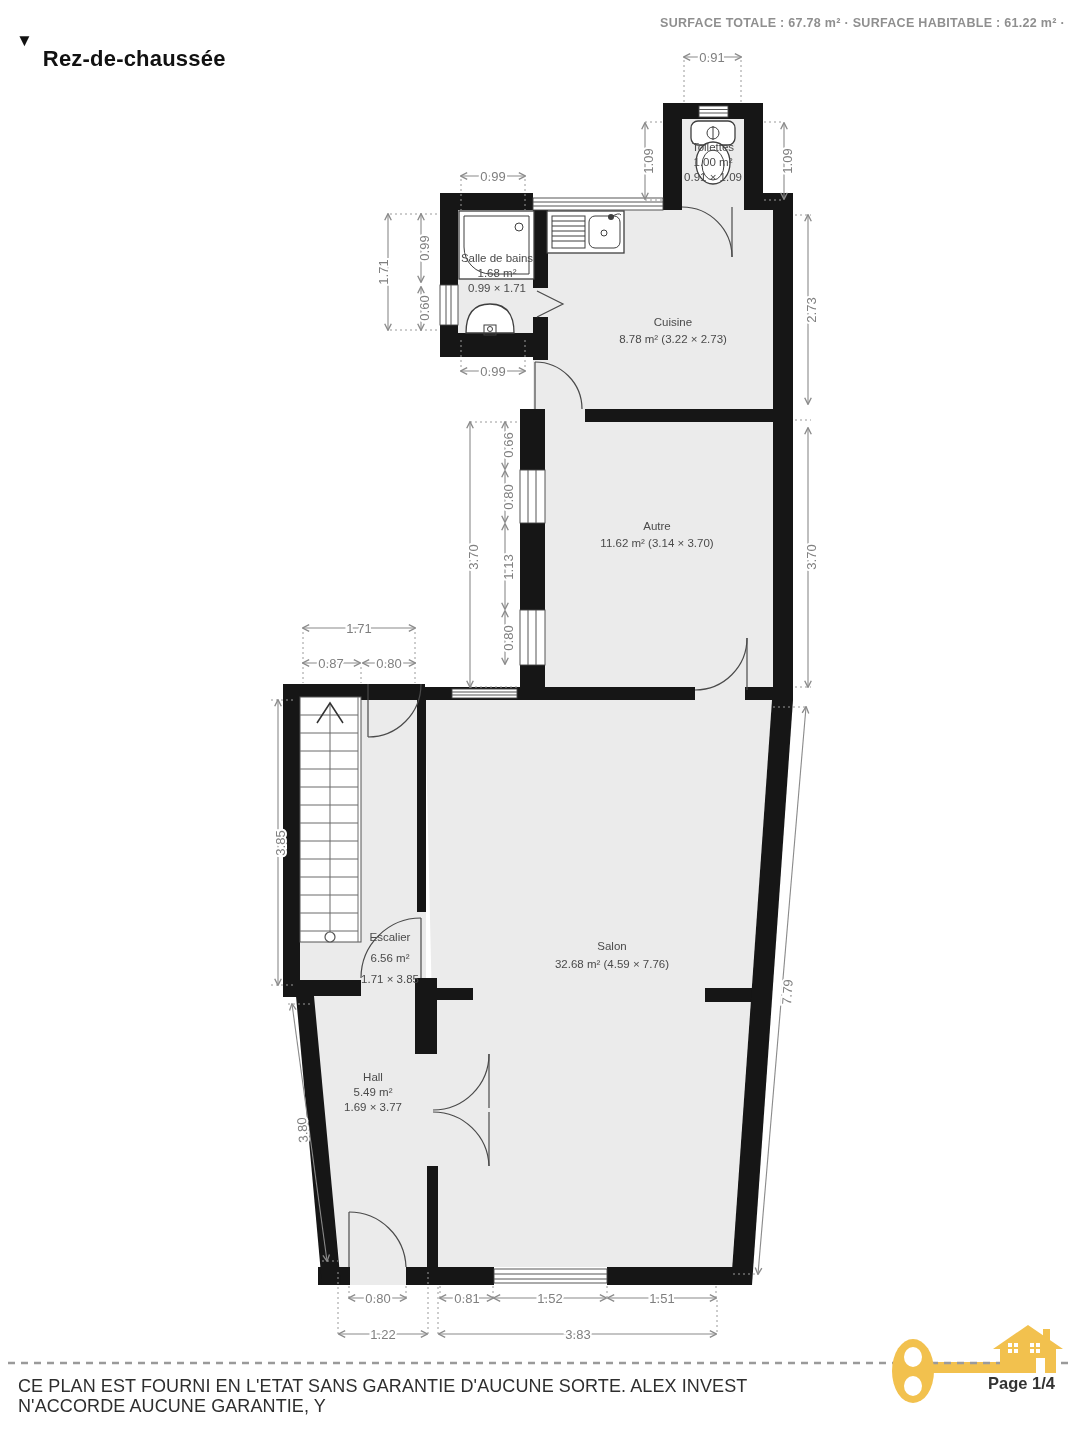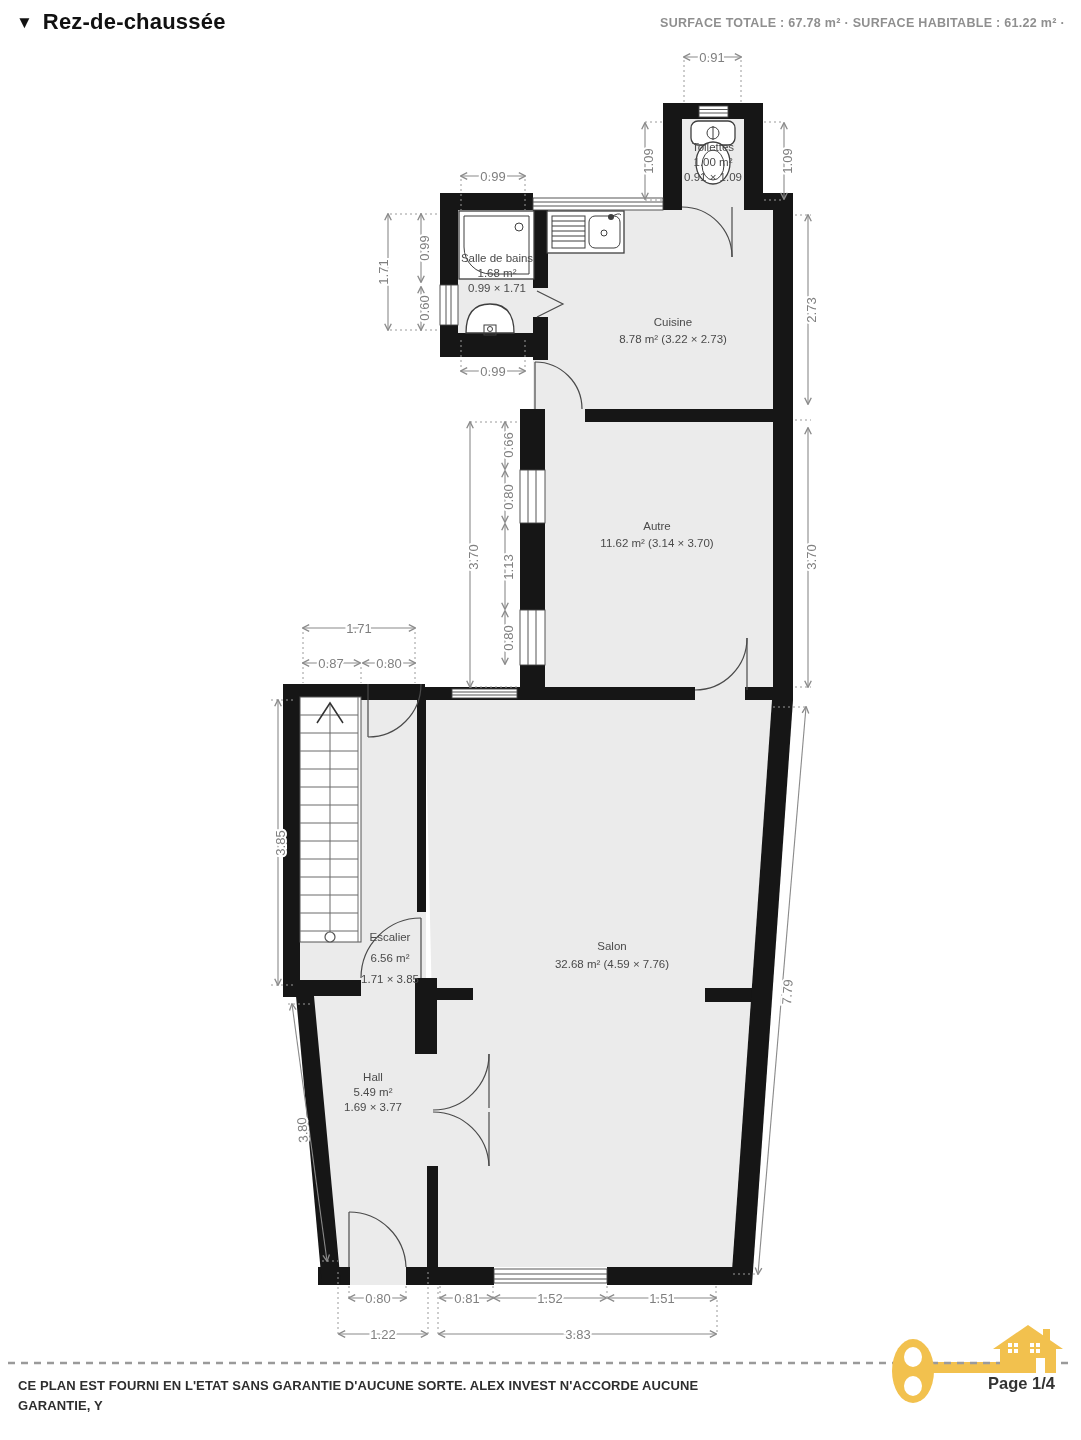--- a/index.html
+++ b/index.html
@@ -1,24 +1,24 @@
 <!DOCTYPE html>
 <html><head>
 <meta charset="utf-8">
 <style>
   html,body{margin:0;padding:0;background:#fff;}
   .canvas{position:relative;width:1081px;height:1440px;background:#fff;overflow:hidden;
           font-family:"Liberation Sans",sans-serif;}
   .hdr{position:absolute;top:9px;left:16px;display:flex;align-items:center;gap:10px;color:#111;}
   .hdr .tri{font-size:17px;line-height:1;}
-  .hdr .ttl{font-size:22px;font-weight:700;letter-spacing:0.2px;}
+  .hdr .ttl{font-size:22px;font-weight:700;letter-spacing:0.2px;margin-top:37px;}
   .hdr-right{position:absolute;top:16px;right:16px;font-size:12.5px;font-weight:700;color:#8f8f8f;
              letter-spacing:0.3px;text-align:right;}
   .plan{position:absolute;top:0;left:0;}
-  .foot-text{position:absolute;top:1376px;left:18px;width:730px;font-size:13px;font-weight:700;
+  .foot-text{position:absolute;top:1376px;left:18px;width:730px;font-size:18px;font-weight:400;
              color:#2e2e2e;line-height:20px;letter-spacing:0.1px;}
   .page-ind{position:absolute;top:1374px;left:988px;font-size:16.5px;font-weight:600;color:#333;text-align:center;}
   svg text{font-family:"Liberation Sans",sans-serif;}
   .dimtxt{fill:#7f7f7f;font-size:13px;text-anchor:middle;paint-order:stroke;stroke:#ffffff;stroke-width:4px;}
   .roomtxt{fill:#4a4a4a;font-size:11.5px;text-anchor:middle;}
   .wall{fill:#161616;stroke:none;}
   .floor{fill:#ebebeb;stroke:none;}
   .fix{fill:#ffffff;stroke:#3f3f3f;stroke-width:1.3;}
   .fixthin{fill:none;stroke:#3f3f3f;stroke-width:1;}
   .door{fill:none;stroke:#4a4a4a;stroke-width:1.2;}

